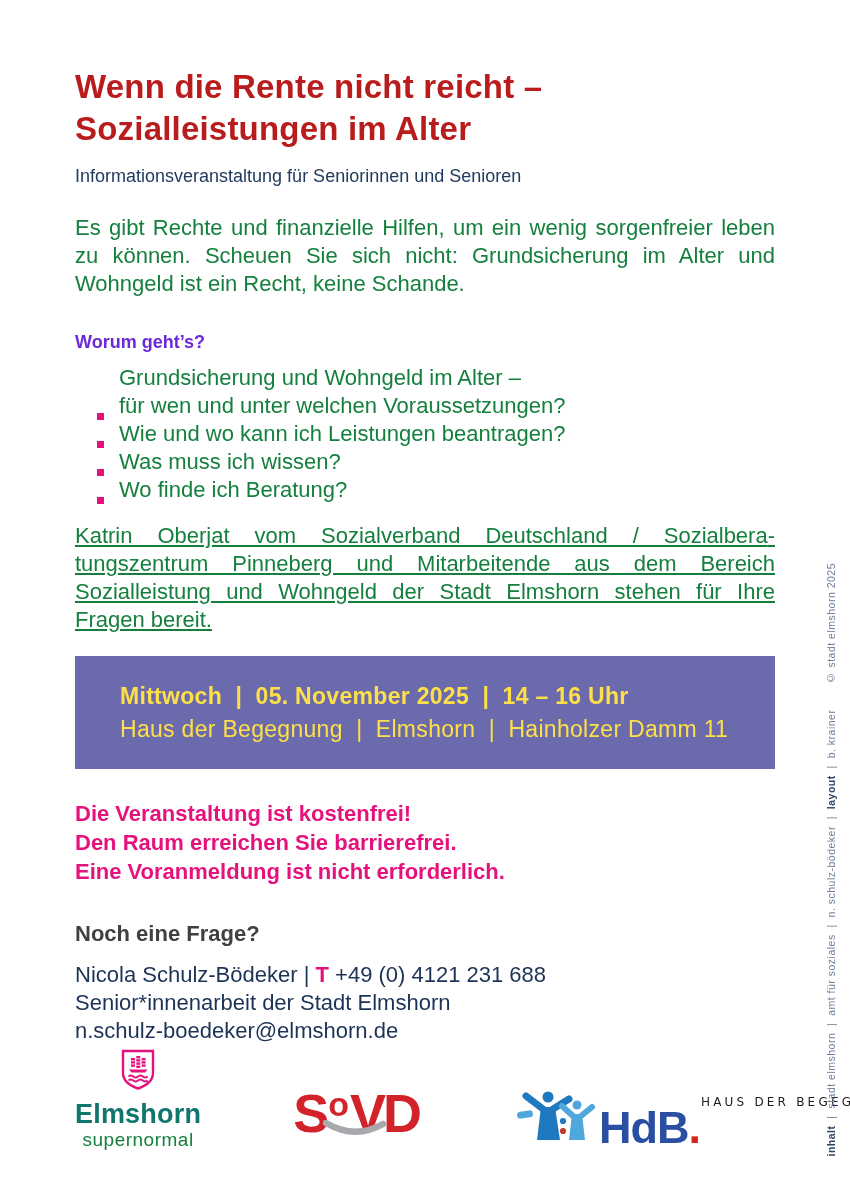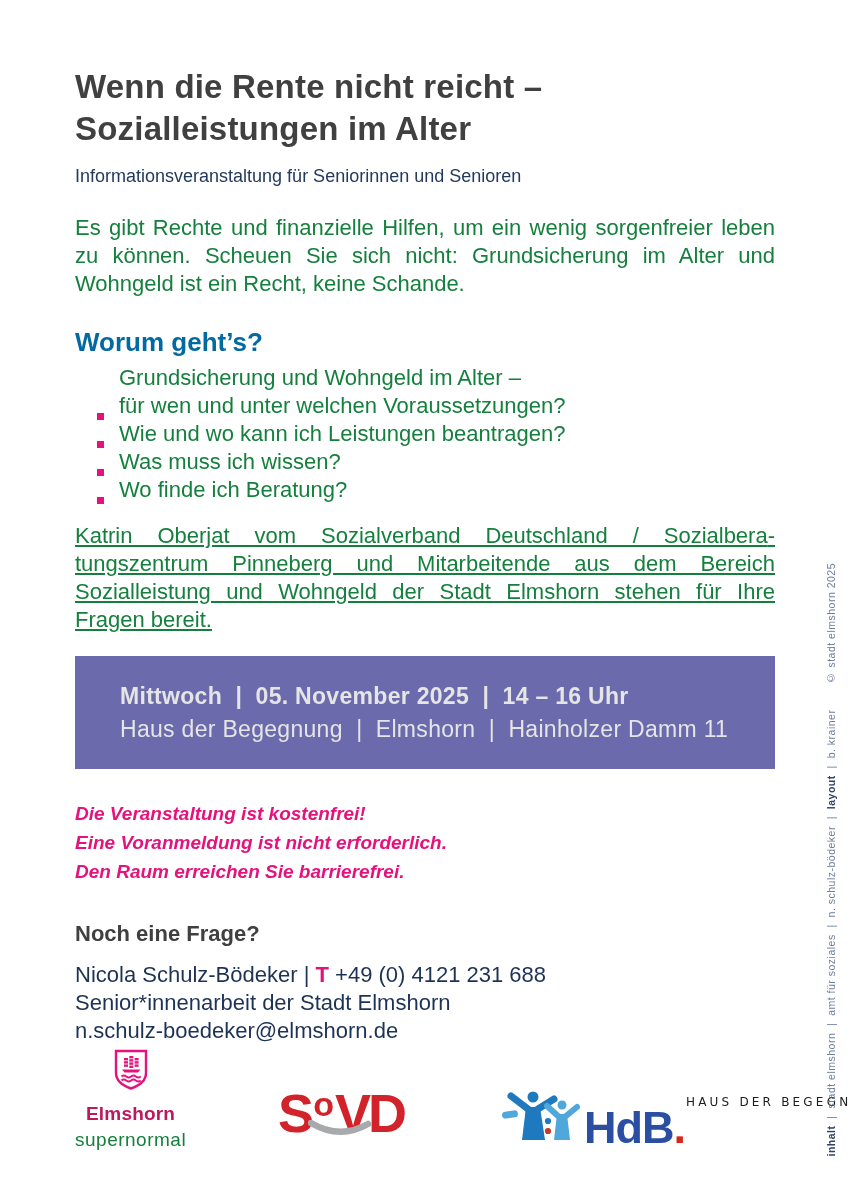--- a/index.html
+++ b/index.html
@@ -9,75 +9,75 @@
     margin:0 auto;
     background:#ffffff;
     font-family:"Liberation Sans", sans-serif;
     color:#1d3356;
     overflow:hidden;
   }
   .main { position:absolute; left:75px; top:66px; width:700px; }
 
   .title {
     margin:0;
-    color:#404040;
+    color:#b91c1c;
     font-size:33px; line-height:42px; font-weight:bold;
     letter-spacing:0.2px;
   }
   .title span { display:block; }
 
   .subtitle {
     margin-top:10px;
     font-size:18px; line-height:32px; font-weight:400;
     color:#223A5E;
   }
 
   .body-text { font-size:22px; line-height:28px; color:#15803d; }
   .intro { margin-top:22px; text-align:justify; }
 
   .topics-heading {
     margin-top:30px;
-    color:#0369a1; font-weight:bold; font-size:26px; line-height:28px;
+    color:#6d28d9; font-weight:bold; font-size:18px; line-height:28px;
   }
 
   .topics-list { margin:8px 0 0 0; padding:0; list-style:none; }
   .topics-list li { display:flex; align-items:flex-end; }
   .bullet-square {
     flex:0 0 auto;
     width:7px; height:7px; background:#E5127D;
     margin:11px 15px 0 22px;
   }
   .topic-text { white-space:pre-line; }
 
   .speakers { margin-top:18px; text-align:justify;text-decoration:underline; }
 
   .banner {
     margin-top:16px; width:700px; height:113px;
     background:#6B6AAC;
     display:flex; flex-direction:column; justify-content:center;
     padding-left:45px; box-sizing:border-box;
-    color:#e5e5e5;
+    color:#fde047;
   }
   .banner-line1 { font-weight:bold; font-size:23px; line-height:33px; white-space:pre-wrap; letter-spacing:0.3px; }
   .banner-line2 { font-weight:400; font-size:23px; line-height:33px; white-space:pre-wrap; letter-spacing:0.3px; }
 
   .notes { margin-top:30px; }
-  .note-line { color:#E5127D; font-weight:bold; font-size:19px; line-height:29px;font-style:italic; }
+  .note-line { color:#E5127D; font-weight:bold; font-size:22px; line-height:29px; }
 
   .contact-heading { margin-top:34px; font-weight:bold; font-size:22px; line-height:28px; color:#404040; }
   .contact-block { margin-top:13px; font-size:22px; line-height:28px; }
   .phone-label { color:#E5127D; font-weight:bold; }
 
   .logos {
     position:absolute; left:75px; top:1040px; width:700px; height:110px;
     display:flex; align-items:flex-end;
   }
   
   .elmshorn-logo { width:130px; display:flex; flex-direction:column; align-items:center; }
-  .elmshorn-name { color:#be185d; font-weight:bold; font-size:19px; line-height:30px; letter-spacing:0.2px; margin-top:4px; }
+  .elmshorn-name { color:#0f766e; font-weight:bold; font-size:27px; line-height:30px; letter-spacing:0.2px; margin-top:4px; }
   .elmshorn-tagline { color:#15803d; font-weight:normal; font-size:19px; line-height:21px; letter-spacing:0.5px; }
 
   
   .sovd-logo { position:relative; margin-left:92px; margin-bottom:8px; height:56px; }
   .sovd-letters { display:flex; align-items:flex-start; color:#D2232A; font-weight:bold; }
   .sovd-s, .sovd-vd { font-size:54px; line-height:1; letter-spacing:-3px; }
   .sovd-o  { font-size:34px; line-height:1; margin:1px 1px 0 2px; }
   .sovd-swoosh { position:absolute; left:30px; top:34px; }
 
   
@@ -141,22 +141,22 @@
 
     <p class="body-text speakers">Katrin Oberjat vom Sozialverband Deutschland / Sozialbera­tungszentrum Pinneberg und Mitarbeitende aus dem Bereich Sozialleistung und Wohngeld der Stadt Elmshorn stehen für Ihre Fragen bereit.</p>
 
     <div class="banner">
       <div class="banner-line1">Mittwoch  |  05. November 2025  |  14 – 16 Uhr</div>
       <div class="banner-line2">Haus der Begegnung  |  Elmshorn  |  Hainholzer Damm 11</div>
     </div>
 
     <div class="notes">
       <div class="note-line">Die Veranstaltung ist kostenfrei!</div>
+      <div class="note-line">Den Raum erreichen Sie barrierefrei.</div>
       <div class="note-line">Eine Voranmeldung ist nicht erforderlich.</div>
-      <div class="note-line">Den Raum erreichen Sie barrierefrei.</div>
     </div>
 
     <div class="contact-heading">Noch eine Frage?</div>
 
     <div class="contact-block">
       <div><span>Nicola Schulz-Bödeker</span><span> | </span><span class="phone-label">T</span><span> +49 (0) 4121 231 688</span></div>
       <div>Senior*innenarbeit der Stadt Elmshorn</div>
       <div>n.schulz-boedeker@elmshorn.de</div>
     </div>
 

